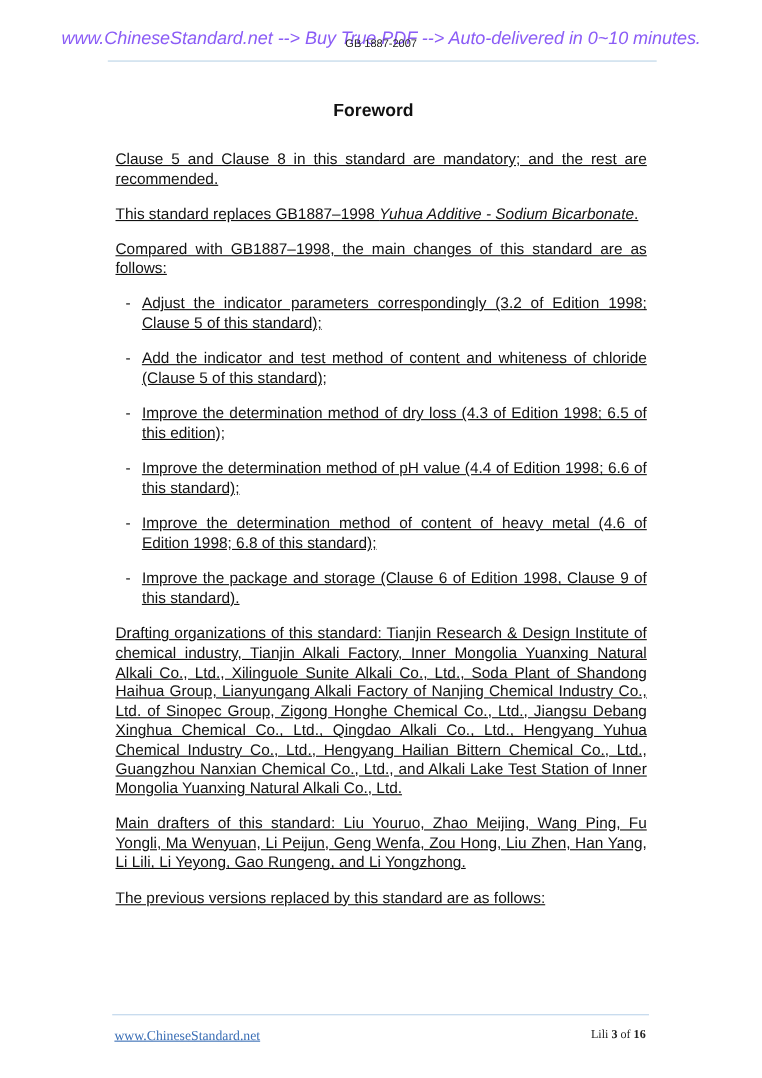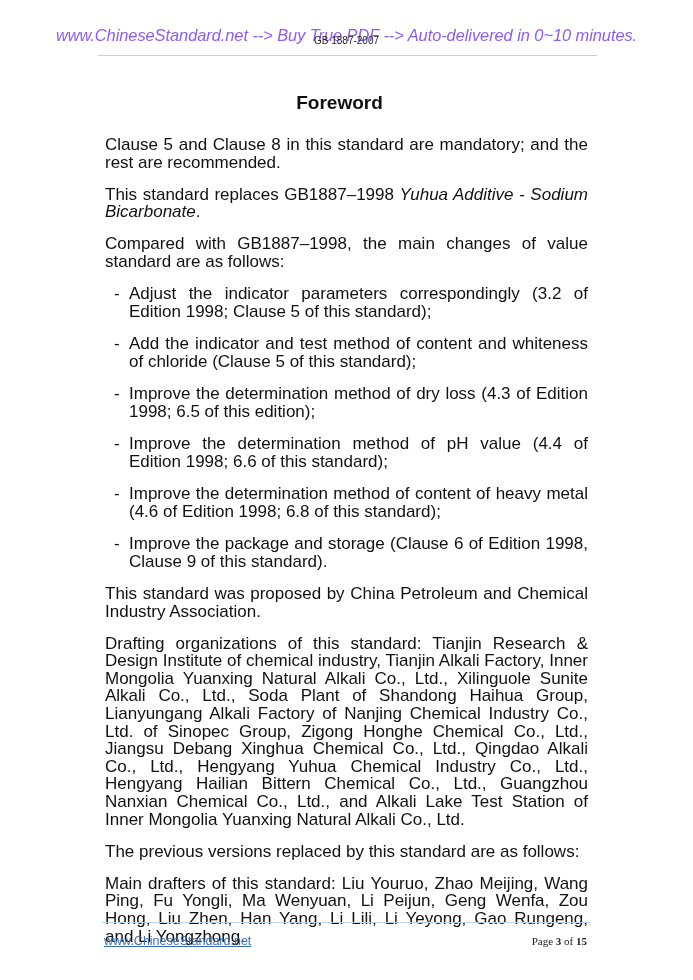--- a/index.html
+++ b/index.html
@@ -4,56 +4,55 @@
 <style>
   html, body { margin: 0; padding: 0; background: #ffffff; }
   body { width: 693px; height: 980px; position: relative; overflow: hidden;
          font-family: "Liberation Sans", sans-serif; color: #111; }
   .banner { position: absolute; top: 26px; left: 0; width: 693px; text-align: center;
             font-size: 16.4px; color: #8b5cf6; white-space: nowrap; z-index: 2; letter-spacing: -0.05px; font-style: italic; }
   .std-code { position: absolute; top: 35px; left: 0; width: 693px; text-align: center;
               font-size: 10px; color: #222; z-index: 3; }
   .rule-top { position: absolute; top: 55px; left: 98px; width: 499px; height: 1px; background: #b9d3e6; }
   .title { position: absolute; top: 92px; left: 0; width: 679px; text-align: center;
-           font-size: 19px; font-weight: bold; color: #111; }
-  .body { position: absolute; top: 136px; left: 105px; width: 483px; font-size: 17px; line-height: 17.6px; }
+           font-size: 16px; font-weight: bold; color: #111; }
+  .body { position: absolute; top: 136px; left: 105px; width: 483px; font-size: 14px; line-height: 17.6px; text-decoration: underline; }
   .p { margin: 0 0 14.5px 0; text-align: justify; }
   .li { position: relative; padding-left: 24px; margin: 0 0 14.8px 0; text-align: justify; }
   .li .dash { position: absolute; left: 9px; top: 0; }
   .rule-bot { position: absolute; top: 922px; left: 102px; width: 488px; height: 1px; background: #bcd4ea; }
-  .footer-link { position: absolute; top: 934px; left: 104px; font-family: Liberation Sans, sans-serif;
+  .footer-link { position: absolute; top: 934px; left: 104px; font-family: Liberation Serif, serif;
                  font-size: 12.5px; color: #3b6fb6; text-decoration: underline; }
   .footer-page { position: absolute; top: 935px; right: 106px; font-family: "Liberation Serif", serif;
                  font-size: 11px; color: #222; }
   .footer-page b { font-weight: bold; }
 </style>
 </head>
 <body>
 
 <div class="banner">www.ChineseStandard.net --&gt; Buy True PDF --&gt; Auto-delivered in 0~10 minutes.</div>
 <div class="std-code">GB 1887-2007</div>
 <div class="rule-top"></div>
 
 <div class="title">Foreword</div>
 
 <div class="body">
   <p class="p">Clause 5 and Clause 8 in this standard are mandatory; and the rest are recommended.</p>
   <p class="p"><span>This standard replaces GB1887–1998 </span><i>Yuhua Additive - Sodium Bicarbonate</i><span>.</span></p>
-  <p class="p">Compared with GB1887–1998, the main changes of value standard are as follows:</p>
+  <p class="p">Compared with GB1887–1998, the main changes of this standard are as follows:</p>
 
   <div>
     <div class="li"><span class="dash">-</span><span>Adjust the indicator parameters correspondingly (3.2 of Edition 1998; Clause 5 of this standard);</span></div>
     <div class="li"><span class="dash">-</span><span>Add the indicator and test method of content and whiteness of chloride (Clause 5 of this standard);</span></div>
     <div class="li"><span class="dash">-</span><span>Improve the determination method of dry loss (4.3 of Edition 1998; 6.5 of this edition);</span></div>
     <div class="li"><span class="dash">-</span><span>Improve the determination method of pH value (4.4 of Edition 1998; 6.6 of this standard);</span></div>
     <div class="li"><span class="dash">-</span><span>Improve the determination method of content of heavy metal (4.6 of Edition 1998; 6.8 of this standard);</span></div>
     <div class="li"><span class="dash">-</span><span>Improve the package and storage (Clause 6 of Edition 1998, Clause 9 of this standard).</span></div>
   </div>
 
-  <p class="p">This standard was proposed by China Petroleum and Chemical Industry Association.</p>
   <p class="p">Drafting organizations of this standard: Tianjin Research &amp; Design Institute of chemical industry, Tianjin Alkali Factory, Inner Mongolia Yuanxing Natural Alkali Co., Ltd., Xilinguole Sunite Alkali Co., Ltd., Soda Plant of Shandong Haihua Group, Lianyungang Alkali Factory of Nanjing Chemical Industry Co., Ltd. of Sinopec Group, Zigong Honghe Chemical Co., Ltd., Jiangsu Debang Xinghua Chemical Co., Ltd., Qingdao Alkali Co., Ltd., Hengyang Yuhua Chemical Industry Co., Ltd., Hengyang Hailian Bittern Chemical Co., Ltd., Guangzhou Nanxian Chemical Co., Ltd., and Alkali Lake Test Station of Inner Mongolia Yuanxing Natural Alkali Co., Ltd.</p>
+  <p class="p">Main drafters of this standard: Liu Youruo, Zhao Meijing, Wang Ping, Fu Yongli, Ma Wenyuan, Li Peijun, Geng Wenfa, Zou Hong, Liu Zhen, Han Yang, Li Lili, Li Yeyong, Gao Rungeng, and Li Yongzhong.</p>
   <p class="p">The previous versions replaced by this standard are as follows:</p>
-  <p class="p">Main drafters of this standard: Liu Youruo, Zhao Meijing, Wang Ping, Fu Yongli, Ma Wenyuan, Li Peijun, Geng Wenfa, Zou Hong, Liu Zhen, Han Yang, Li Lili, Li Yeyong, Gao Rungeng, and Li Yongzhong.</p>
 </div>
 
 <div class="rule-bot"></div>
 <a class="footer-link">www.ChineseStandard.net</a>
-<div class="footer-page"><span>Page </span><b>3</b><span> of </span><b>15</b></div>
+<div class="footer-page"><span>Lili </span><b>3</b><span> of </span><b>16</b></div>
 
 </body></html>

